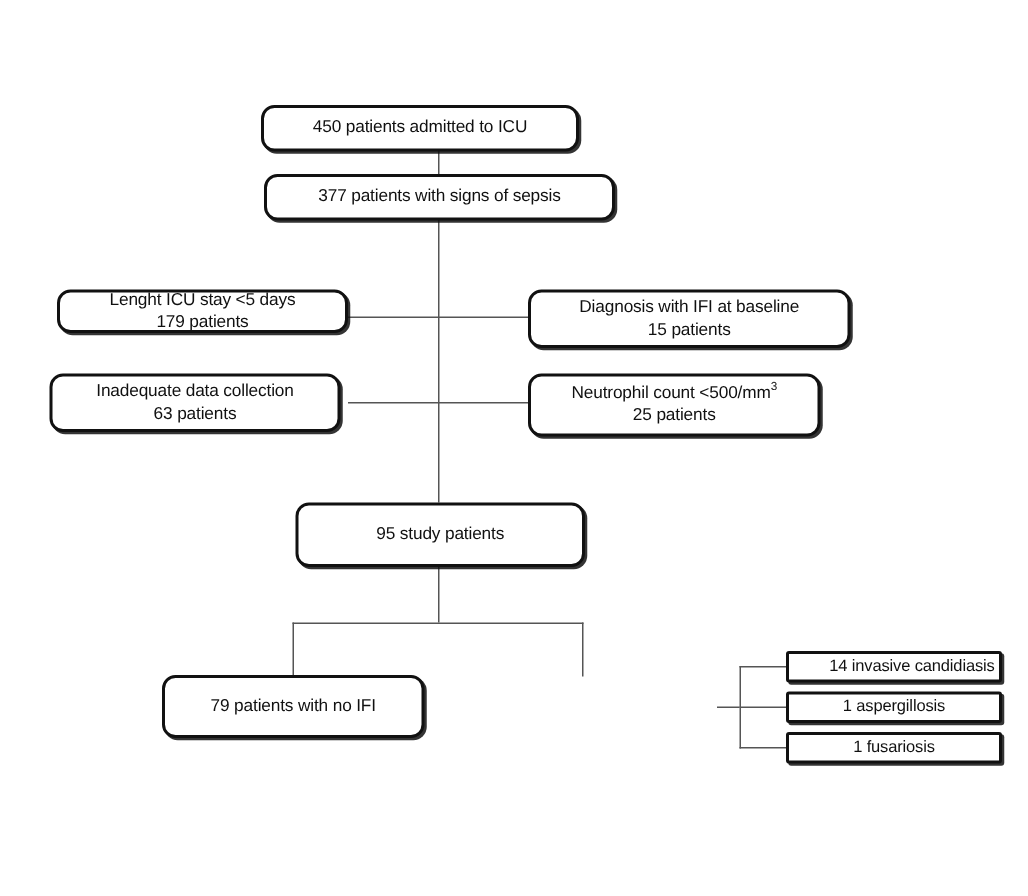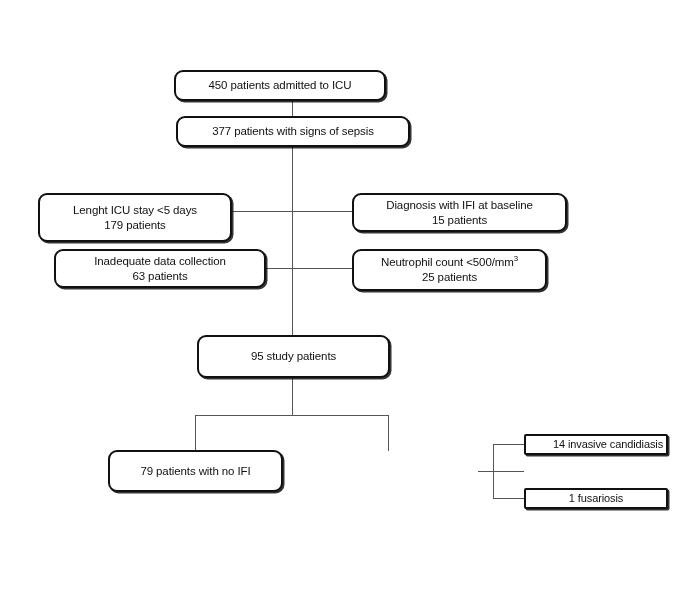--- a/index.html
+++ b/index.html
@@ -89,31 +89,31 @@
   <div class="conn h" style="left:493px; top:498px; width:31px;"></div>
 
   <div class="node" style="left:174px; top:70px; width:212px; height:31px;">
     <span class="line1">450 patients admitted to ICU</span>
   </div>
 
   <div class="node" style="left:176px; top:116px; width:234px; height:31px;">
     <span class="line1">377 patients with signs of sepsis</span>
   </div>
 
-  <div class="node" style="left:38px; top:193px; width:194px; height:49px;">
+  <div class="node" style="left:38px; top:193px; width:194px; height:29px;">
     <span class="line1">Lenght ICU stay &lt;5 days</span>
     <span class="line2">179 patients</span>
   </div>
 
   <div class="node" style="left:352px; top:193px; width:215px; height:39px;">
     <span class="line1">Diagnosis  with IFI at baseline</span>
     <span class="line2">15 patients</span>
   </div>
 
-  <div class="node" style="left:54px; top:249px; width:212px; height:39px;">
+  <div class="node" style="left:33px; top:249px; width:194px; height:39px;">
     <span class="line1">Inadequate data collection</span>
     <span class="line2">63 patients</span>
   </div>
 
   <div class="node" style="left:352px; top:249px; width:195px; height:42px;">
     <span class="line1"><span>Neutrophil count &lt;500/mm</span><sup>3</sup></span>
     <span class="line2">25 patients</span>
   </div>
 
   <div class="node" style="left:197px; top:335px; width:193px; height:43px;">
@@ -122,18 +122,21 @@
 
   <div class="node" style="left:108px; top:450px; width:175px; height:42px;">
     <span class="line1">79 patients with no IFI</span>
   </div>
 
 
   <div class="node square" style="left:524px; top:434px; width:144px; height:21px;padding-left:24px;">
     <span class="line1">14 invasive candidiasis</span>
   </div>
 
+  <div class="node square" style="left:524px; top:461px; width:144px; height:21px;">
+    <span class="line1">1 aspergillosis</span>
+  </div>
 
   <div class="node square" style="left:524px; top:488px; width:144px; height:21px;">
     <span class="line1">1 fusariosis</span>
   </div>
 
 </div>
 
 </body></html>

